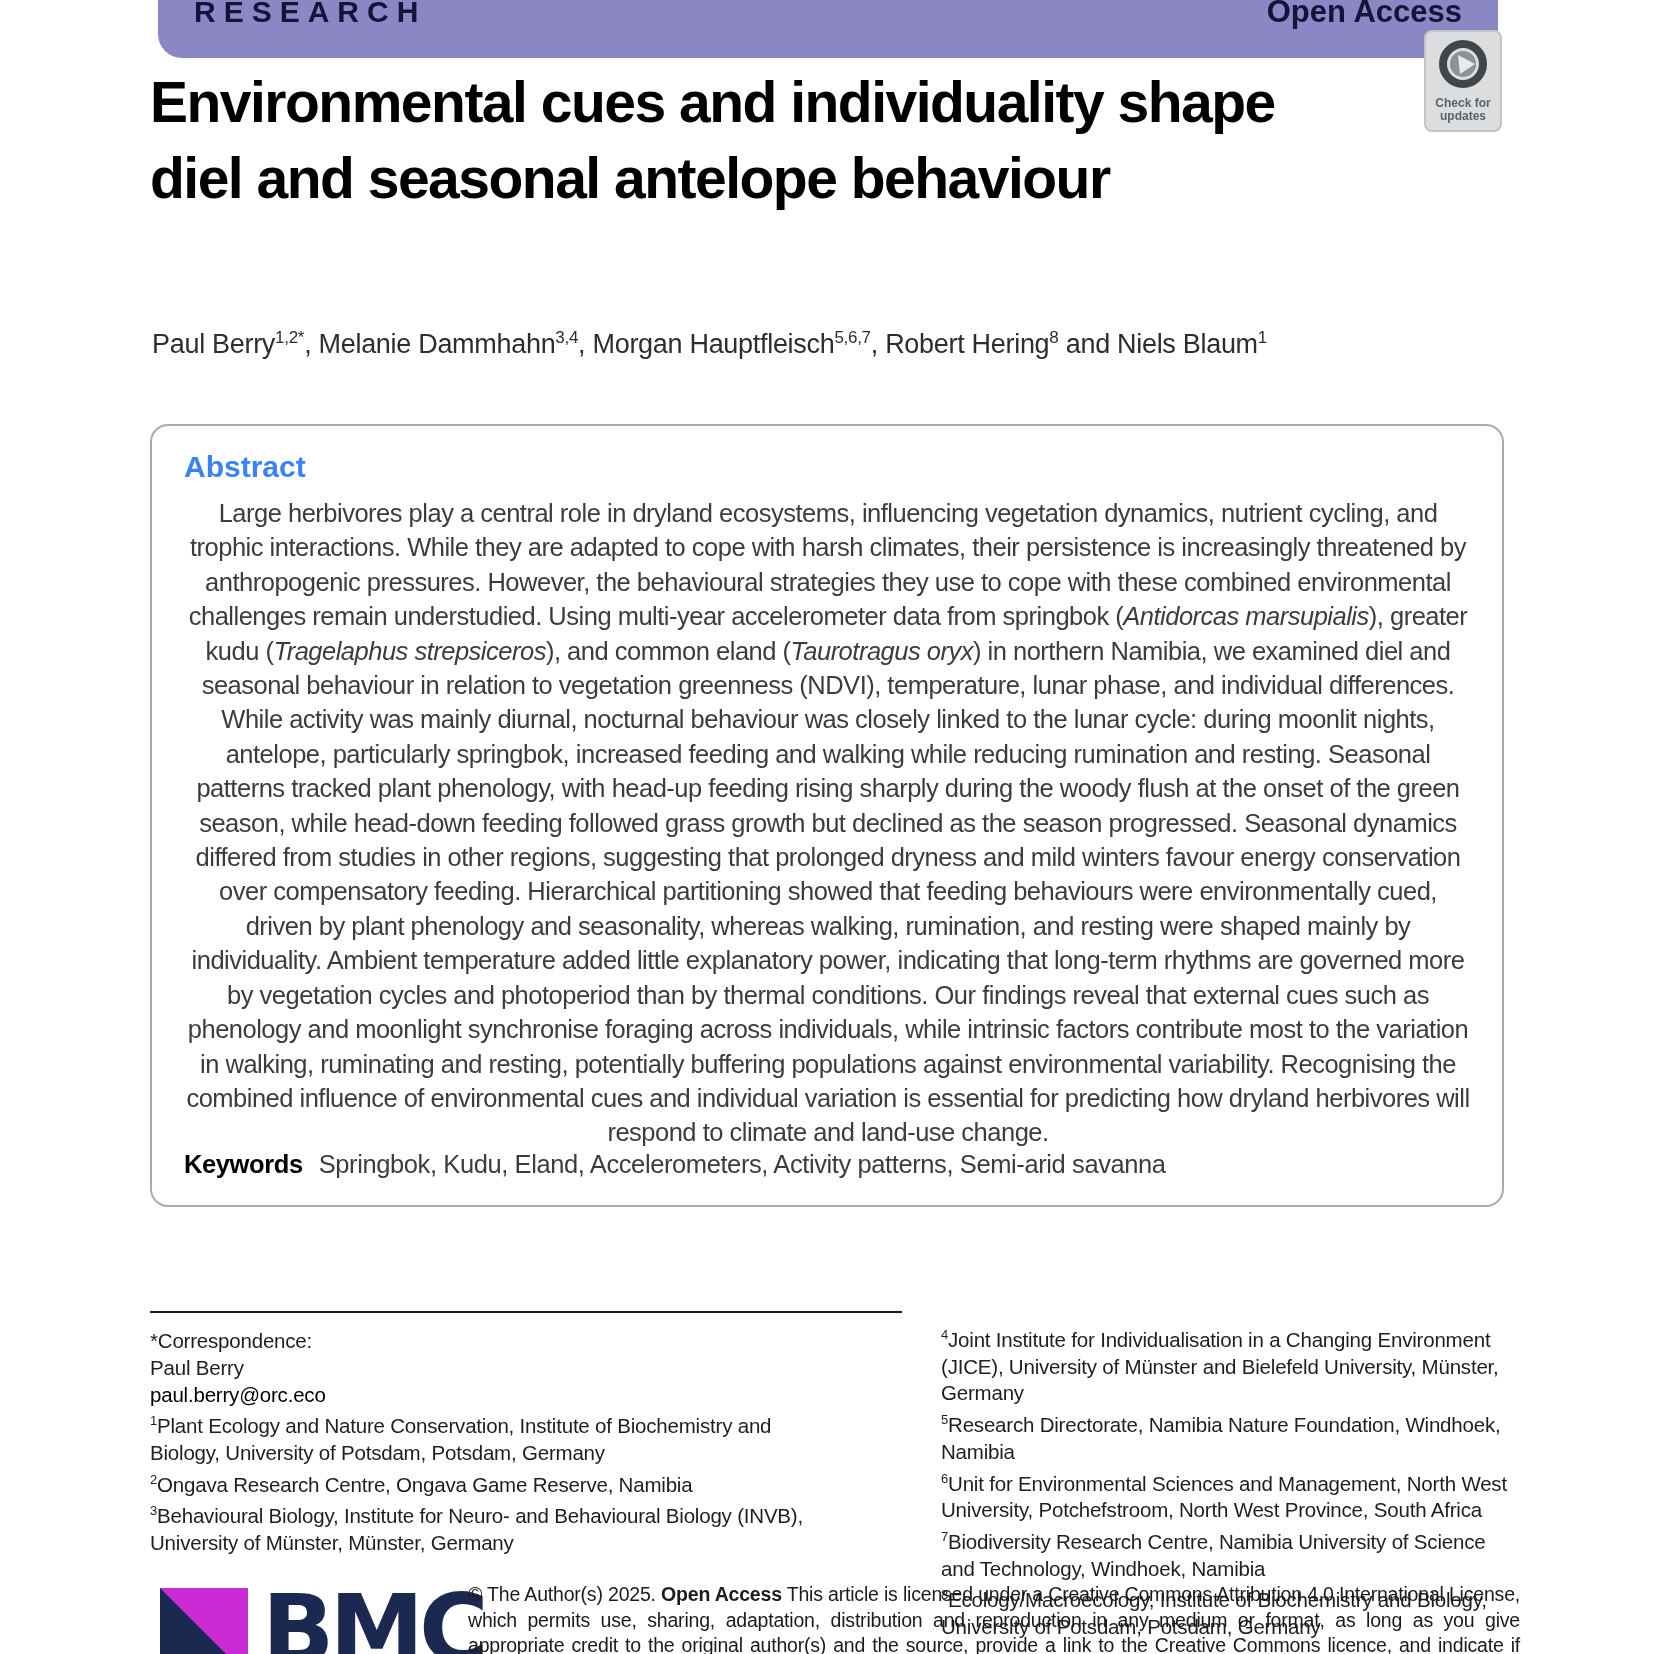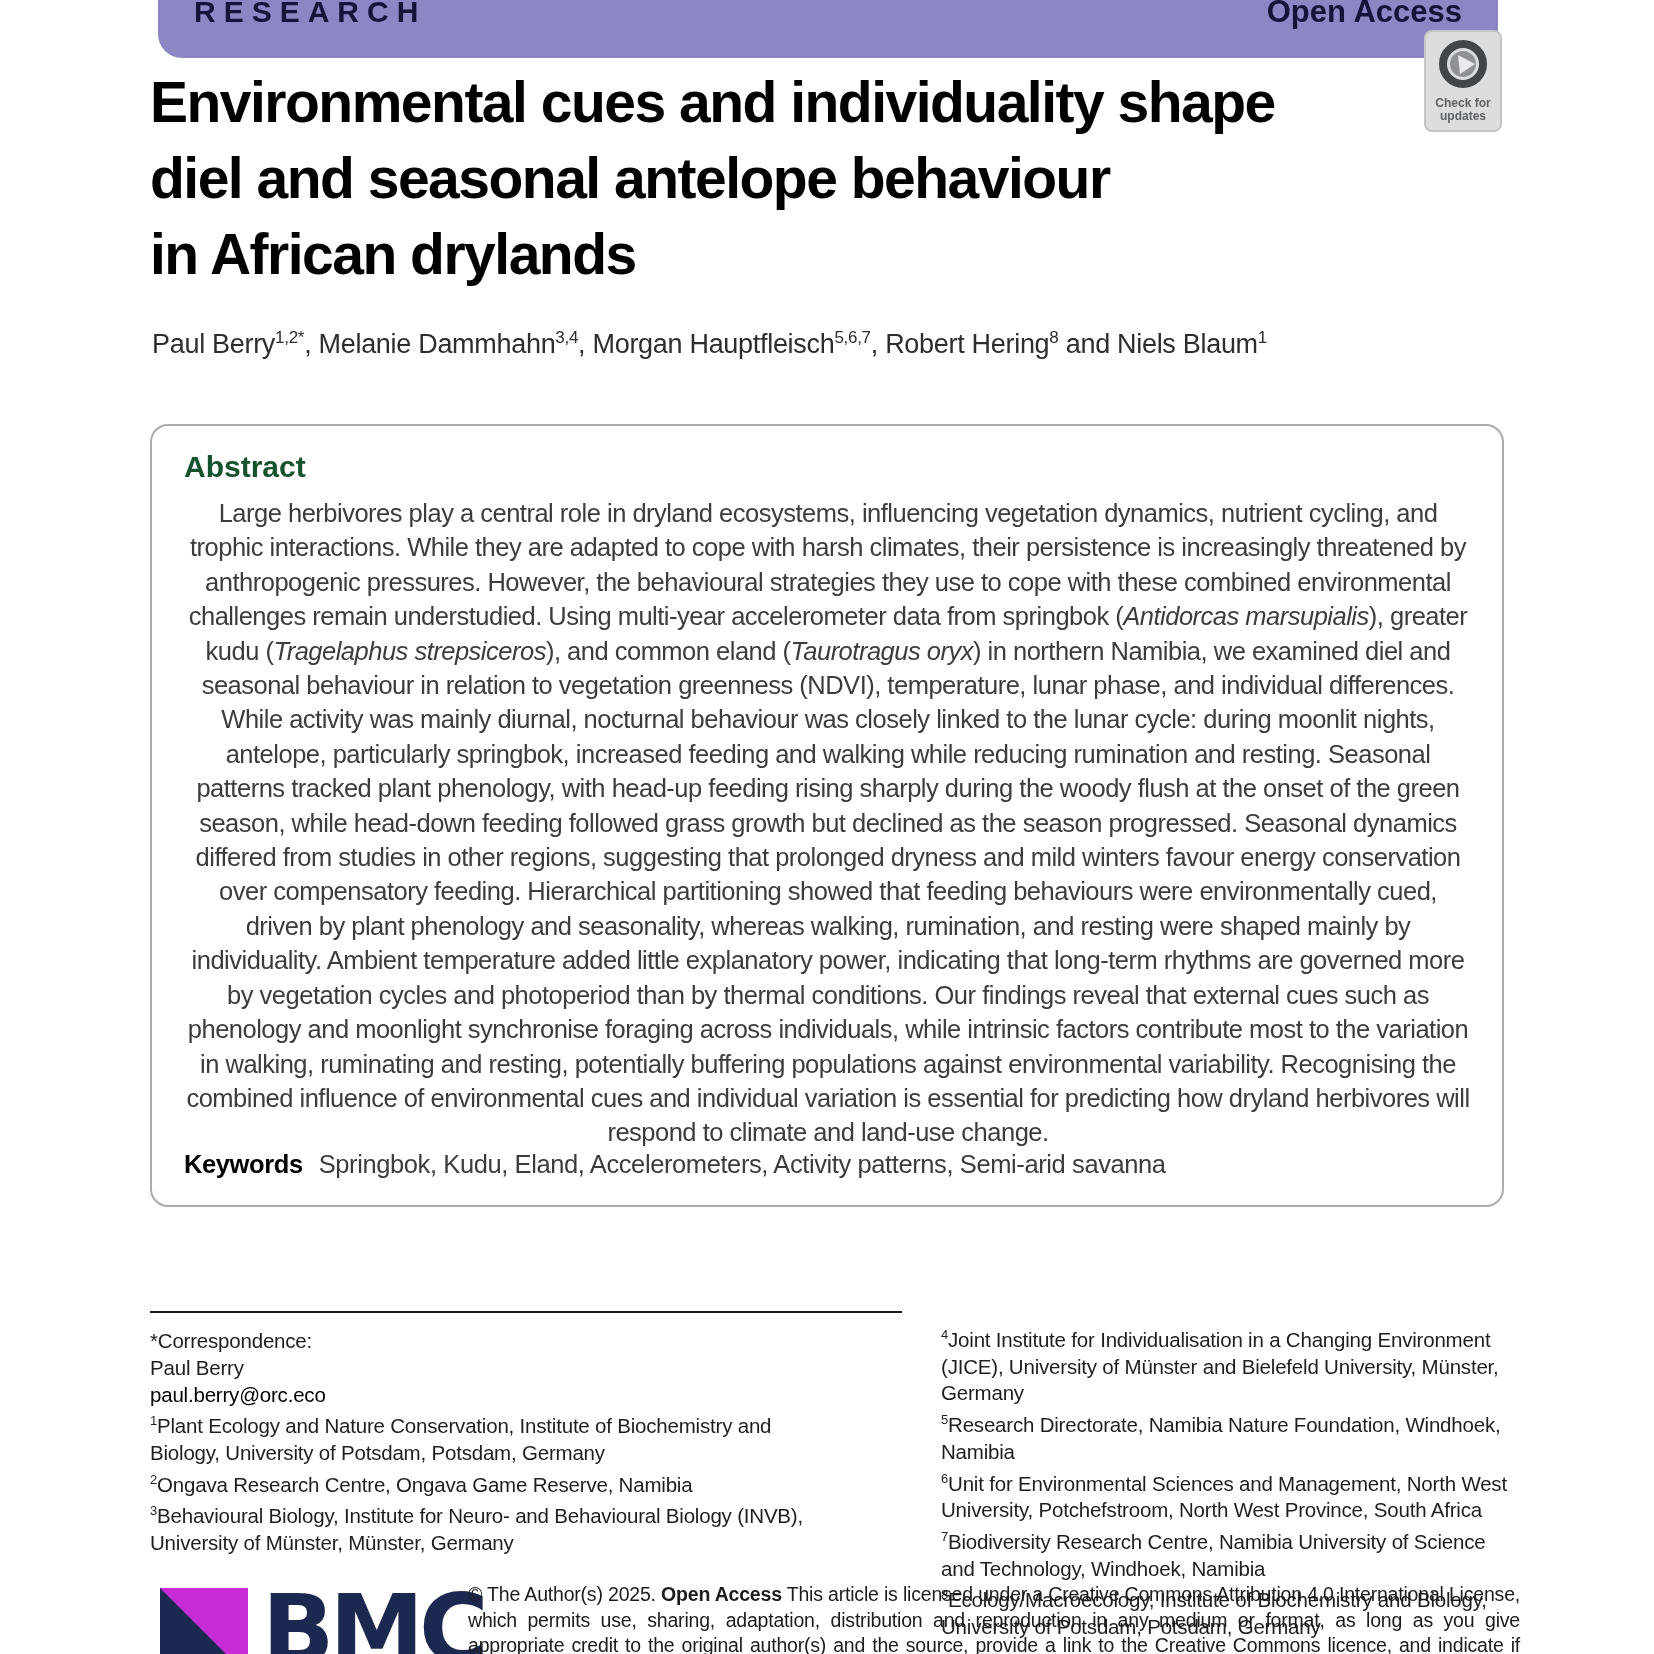--- a/index.html
+++ b/index.html
@@ -33,21 +33,21 @@
     position:absolute;left:152px;top:328px;width:1340px;
     font-size:27px;color:#2d2d2d;letter-spacing:-0.3px;
   }
   .authors sup{font-size:17px;text-align:center;}
   
   .abstract-box{
     position:absolute;left:150px;top:424px;width:1354px;min-height:744px;
     border:2px solid #aaabad;border-radius:18px;box-sizing:border-box;
     padding:24px 30px 26px 32px;background:#fff;
   }
-  .abstract-heading{font-size:30px;font-weight:700;color:#14532d;margin:0 0 12px 0;}
+  .abstract-heading{font-size:30px;font-weight:700;color:#3b82f6;margin:0 0 12px 0;}
   .abstract-body{
     font-size:25.5px;line-height:34.4px;color:#3c3c3c;letter-spacing:-0.5px;
     text-align:center;
   }
   .keywords-row{font-size:25.5px;letter-spacing:-0.4px;}
   .keywords-label{font-weight:700;color:#000;margin-right:16px;}
   .keywords-text{color:#3c3c3c;}
   
   .fn-divider{position:absolute;left:150px;top:1311px;width:752px;border-top:2.5px solid #1a1a1a;}
   .fn-col{position:absolute;font-size:20.5px;line-height:26.8px;color:#1e1e1e;letter-spacing:-0.2px;}
@@ -95,21 +95,20 @@
     </span>
     <span class="txt">
       <span>Check for</span><br>
       <span>updates</span>
     </span>
   </div>
 
   <h1 class="title" style="margin:0;">
       <div>Environmental cues and individuality shape</div>
       <div>diel and seasonal antelope behaviour</div>
-      <div>in African drylands</div>
     </h1>
 
   <div class="authors"><span>Paul Berry</span><sup>1,2*</sup><span>, Melanie Dammhahn</span><sup>3,4</sup><span>, Morgan Hauptfleisch</span><sup>5,6,7</sup><span>, Robert Hering</span><sup>8</sup><span> and Niels Blaum</span><sup>1</sup></div>
 
   <div class="abstract-box">
     <div class="abstract-heading">Abstract</div>
     <div class="abstract-body"><span>Large herbivores play a central role in dryland ecosystems, influencing vegetation dynamics, nutrient cycling, and trophic interactions. While they are adapted to cope with harsh climates, their persistence is increasingly threatened by anthropogenic pressures. However, the behavioural strategies they use to cope with these combined environmental challenges remain understudied. Using multi-year accelerometer data from springbok (</span><i>Antidorcas marsupialis</i><span>), greater kudu (</span><i>Tragelaphus strepsiceros</i><span>), and common eland (</span><i>Taurotragus oryx</i><span>) in northern Namibia, we examined diel and seasonal behaviour in relation to vegetation greenness (NDVI), temperature, lunar phase, and individual differences. While activity was mainly diurnal, nocturnal behaviour was closely linked to the lunar cycle: during moonlit nights, antelope, particularly springbok, increased feeding and walking while reducing rumination and resting. Seasonal patterns tracked plant phenology, with head-up feeding rising sharply during the woody flush at the onset of the green season, while head-down feeding followed grass growth but declined as the season progressed. Seasonal dynamics differed from studies in other regions, suggesting that prolonged dryness and mild winters favour energy conservation over compensatory feeding. Hierarchical partitioning showed that feeding behaviours were environmentally cued, driven by plant phenology and seasonality, whereas walking, rumination, and resting were shaped mainly by individuality. Ambient temperature added little explanatory power, indicating that long-term rhythms are governed more by vegetation cycles and photoperiod than by thermal conditions. Our findings reveal that external cues such as phenology and moonlight synchronise foraging across individuals, while intrinsic factors contribute most to the variation in walking, ruminating and resting, potentially buffering populations against environmental variability. Recognising the combined influence of environmental cues and individual variation is essential for predicting how dryland herbivores will respond to climate and land-use change.</span></div>
     <div class="keywords-row">
       <span class="keywords-label">Keywords</span><span class="keywords-text">Springbok, Kudu, Eland, Accelerometers, Activity patterns, Semi-arid savanna</span>
     </div>

